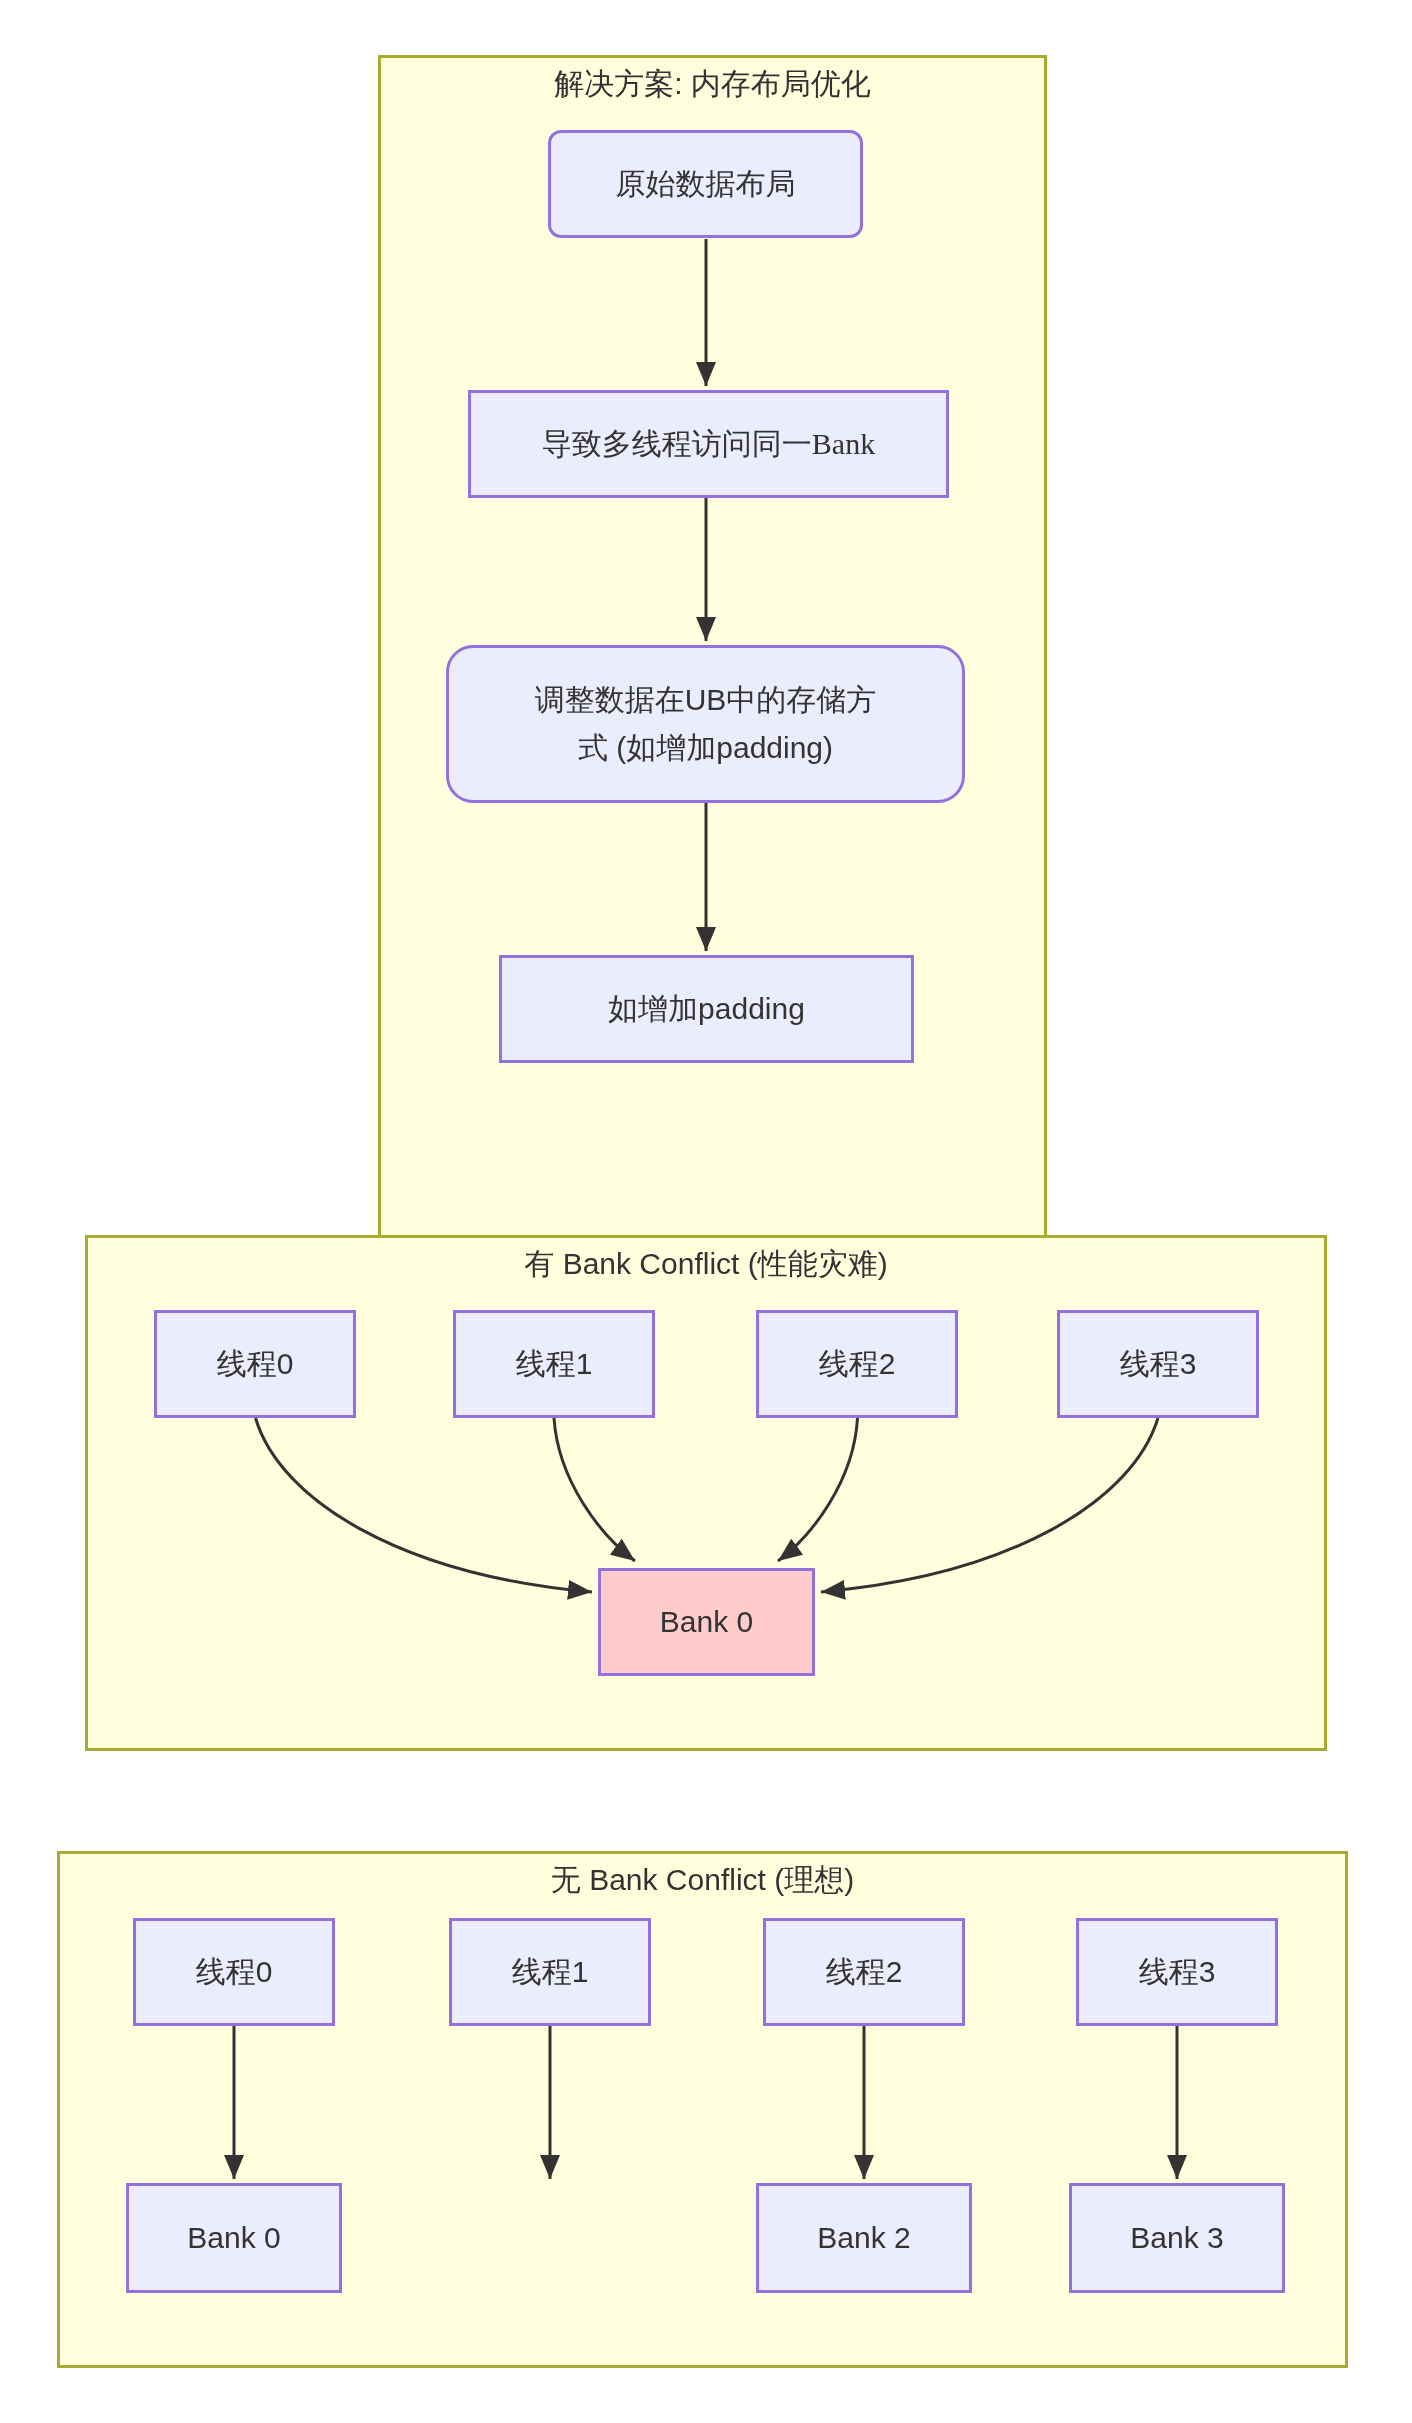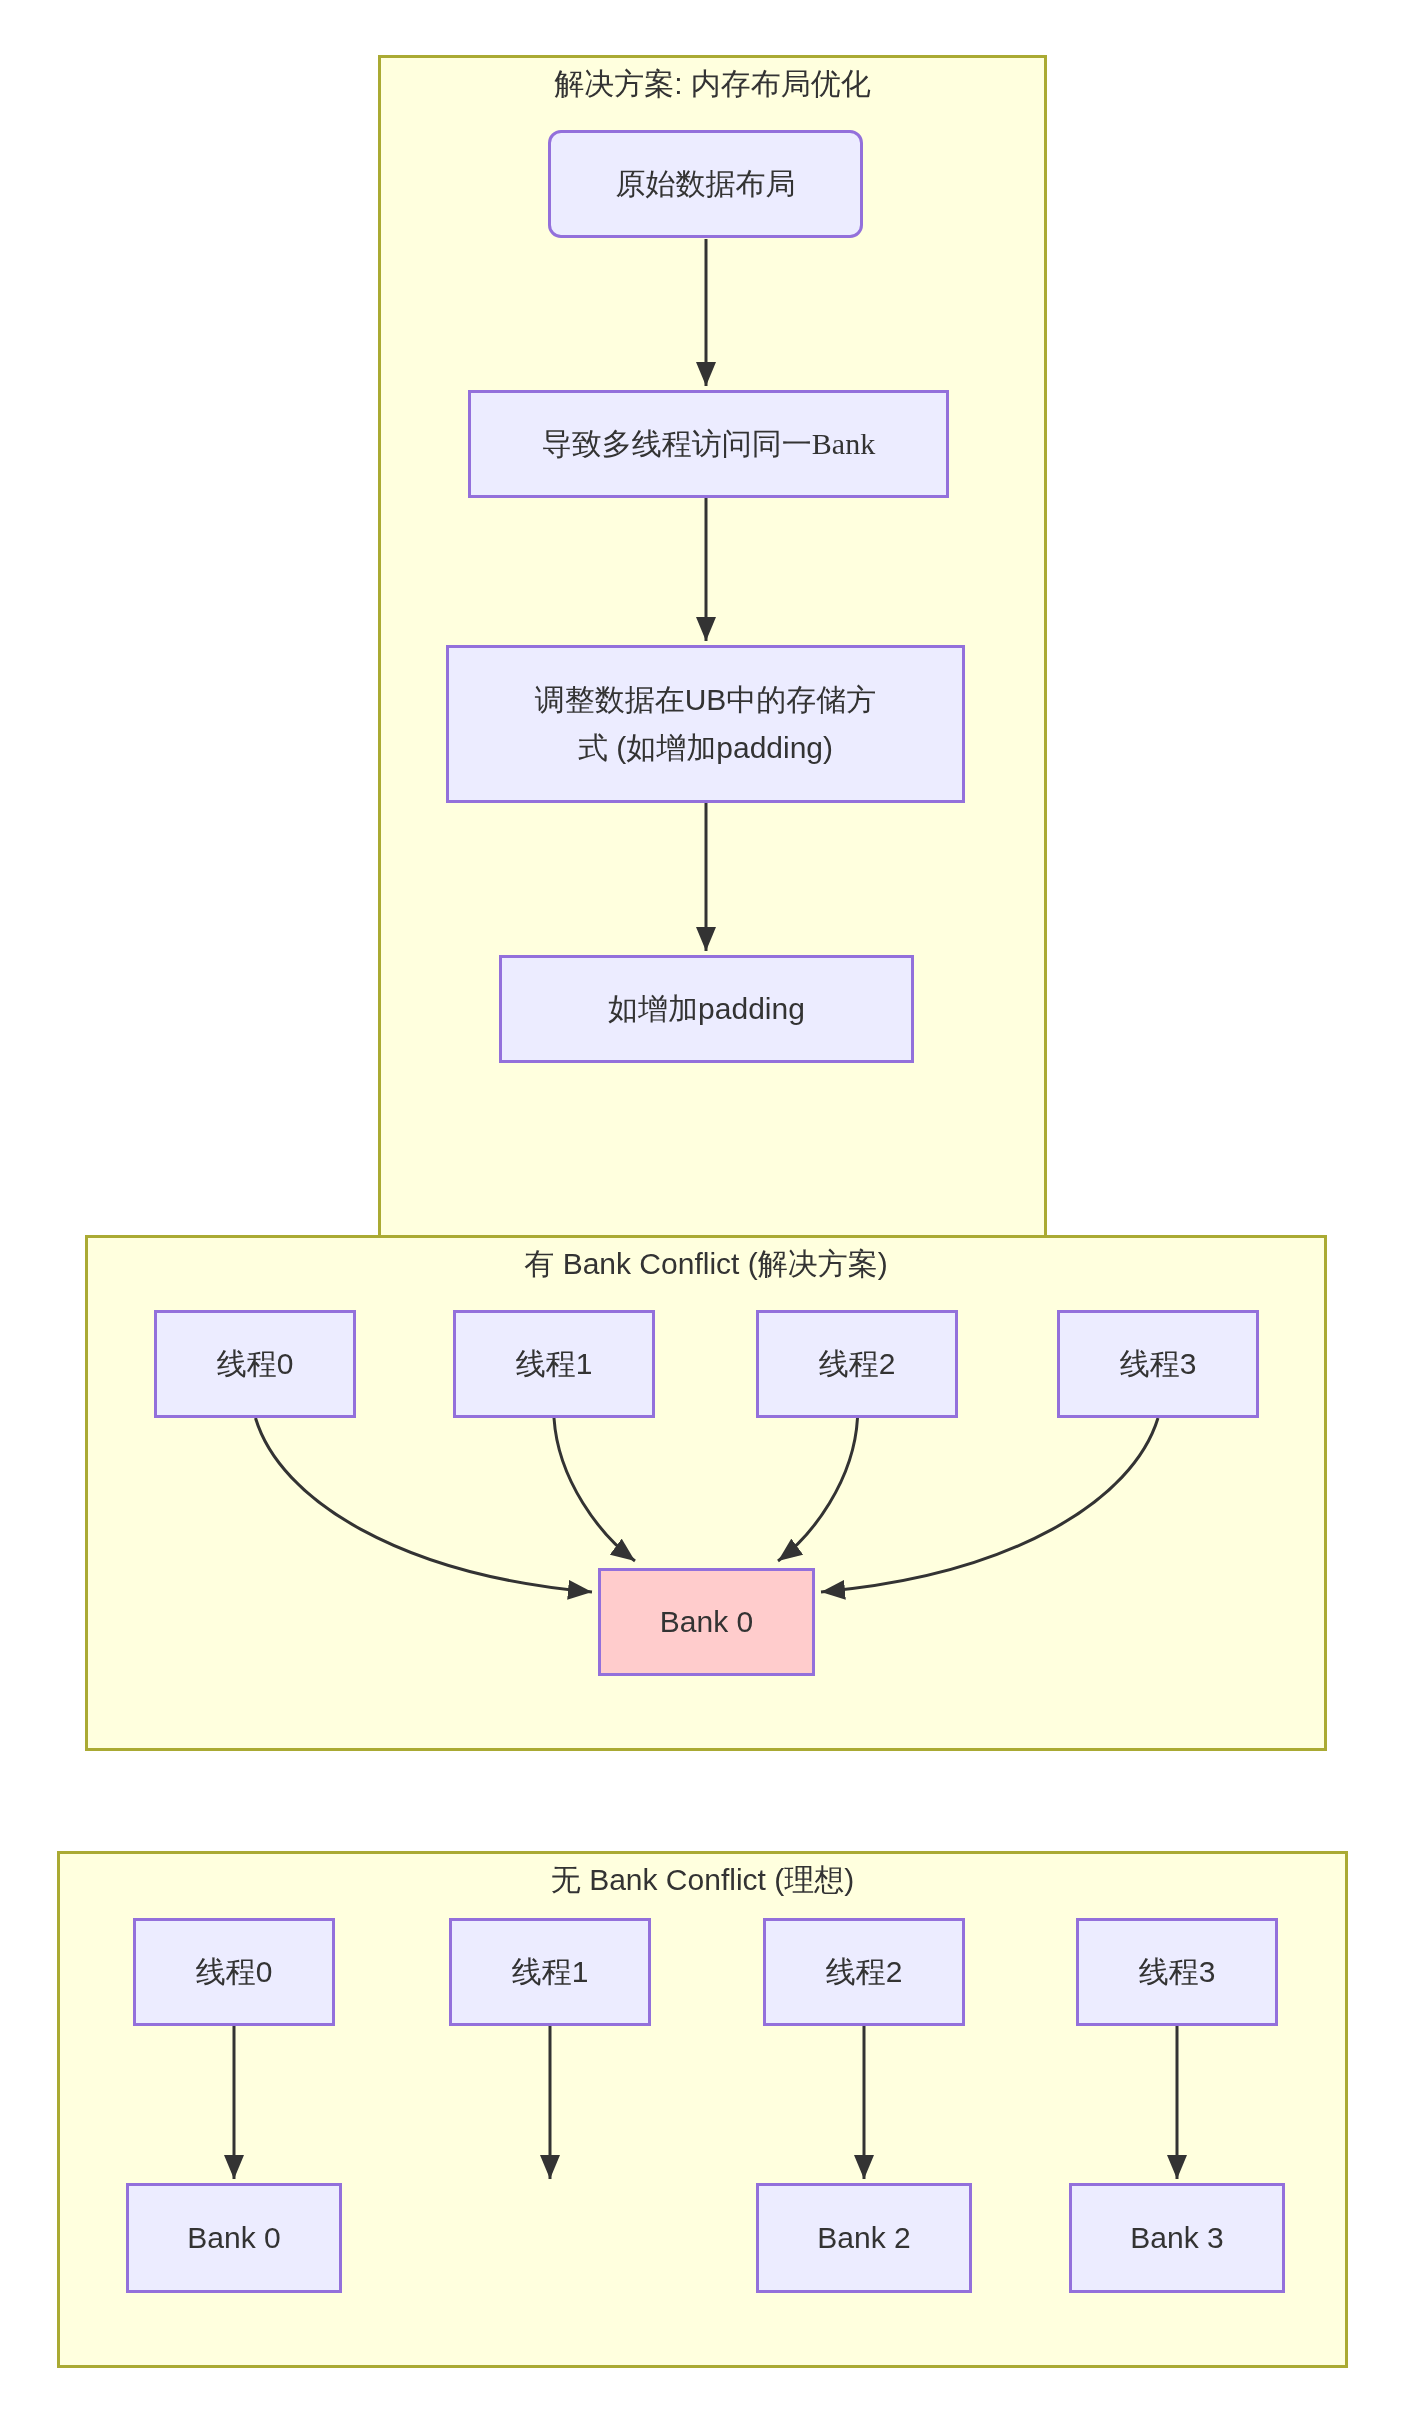--- a/index.html
+++ b/index.html
@@ -48,21 +48,21 @@
     box-sizing:border-box;
     color:var(--text);
     font-size:30px;
     display:flex;align-items:center;justify-content:center;
     text-align:center;
     z-index:3;
     white-space:nowrap;
   }
   .node.conflict{background:var(--conflict-fill);}
   .node .line{display:block;line-height:48px;}
-  .node-multiline{flex-direction:column;}
+  .node-multiline{flex-direction:column;border-radius:27px;}
 
   
   .nA{left:548px;top:130px;width:315px;height:108px;border-radius:13px;}
   .nB{left:468px;top:390px;width:481px;height:108px;font-family:Liberation Serif, serif;}
   .nC{left:446px;top:645px;width:519px;height:158px;}
   .nD{left:499px;top:955px;width:415px;height:108px;}
 
   
   .mt0{left:154px;top:1310px;width:202px;height:108px;}
   .mt1{left:453px;top:1310px;width:202px;height:108px;}
@@ -95,21 +95,21 @@
 </head>
 <body>
 
 <div class="canvas">
 
   <div class="panel p1">
     <div class="panel-title">解决方案: 内存布局优化</div>
   </div>
 
   <div class="panel p2">
-    <div class="panel-title">有 Bank Conflict (解决方案)</div>
+    <div class="panel-title">有 Bank Conflict (性能灾难)</div>
   </div>
 
   <div class="panel p3">
     <div class="panel-title">无 Bank Conflict (理想)</div>
   </div>
 
   <svg class="edges" viewBox="0 0 1412 2423" xmlns="http://www.w3.org/2000/svg">
     <defs>
       <marker id="arrowhead" markerUnits="userSpaceOnUse" markerWidth="26" markerHeight="20" refX="24" refY="10" orient="auto">
         <path d="M0,0 L24,10 L0,20 Z"></path>

